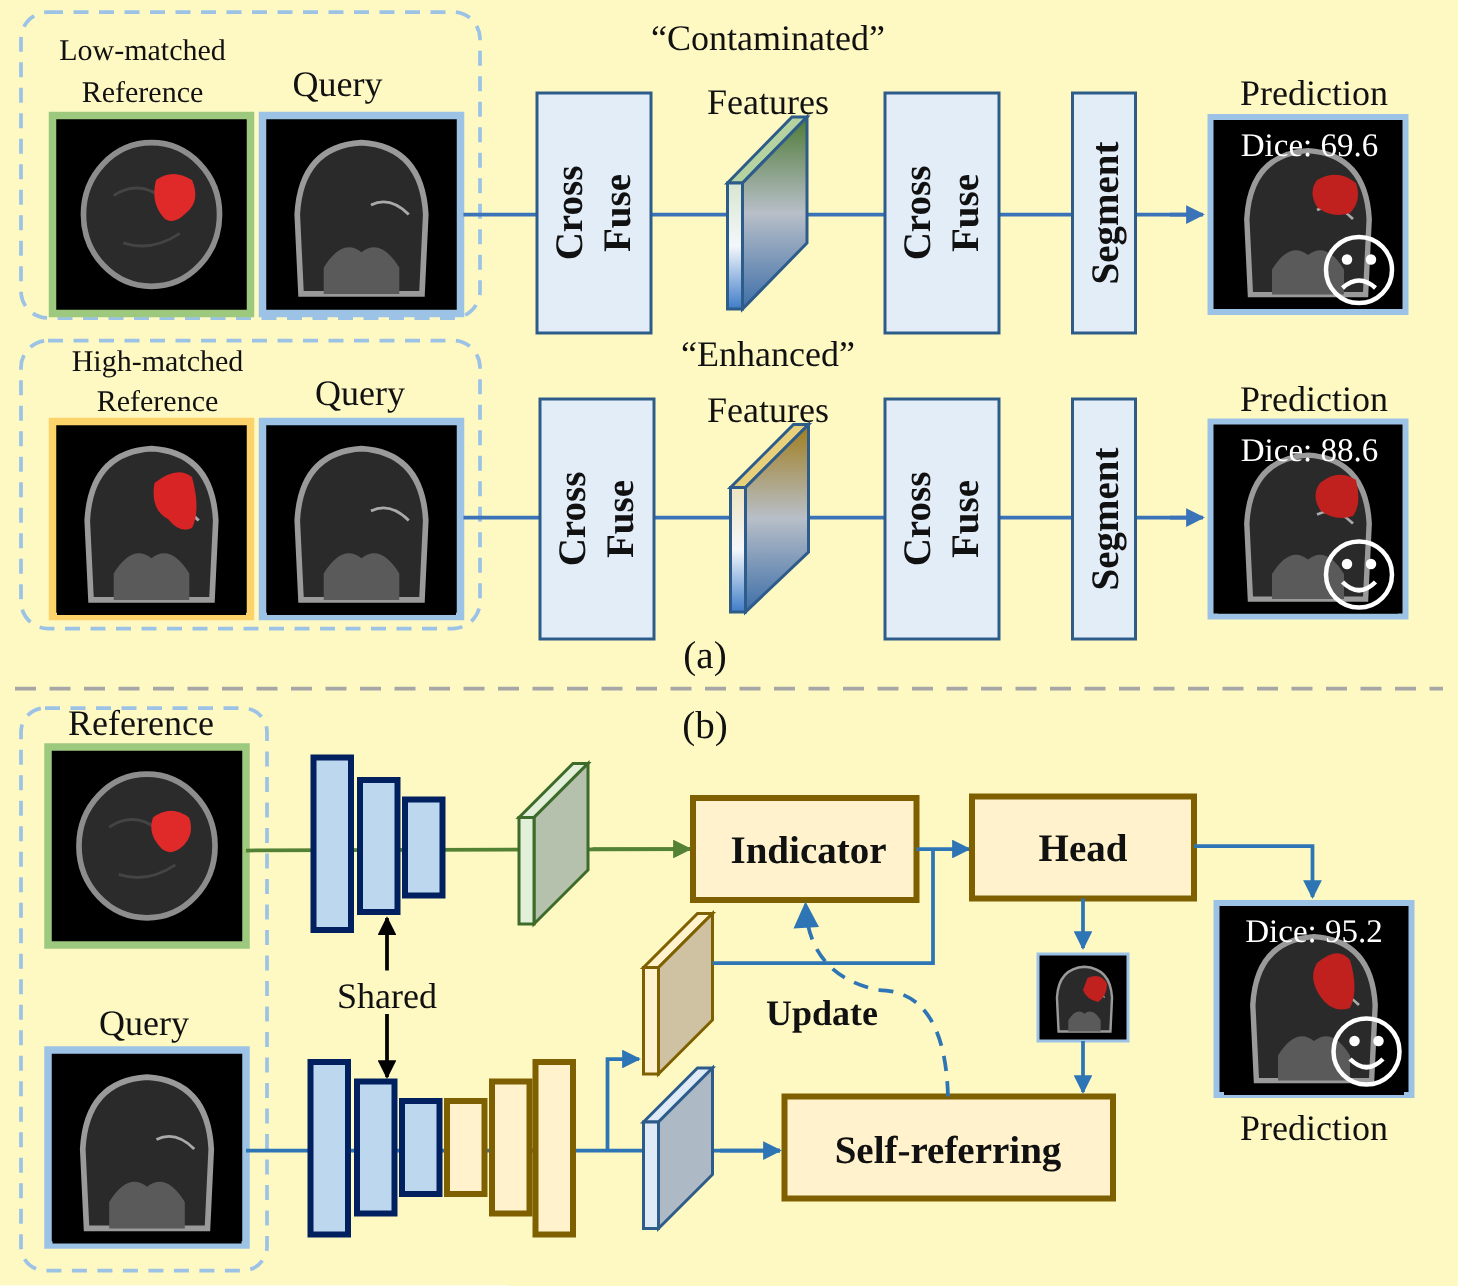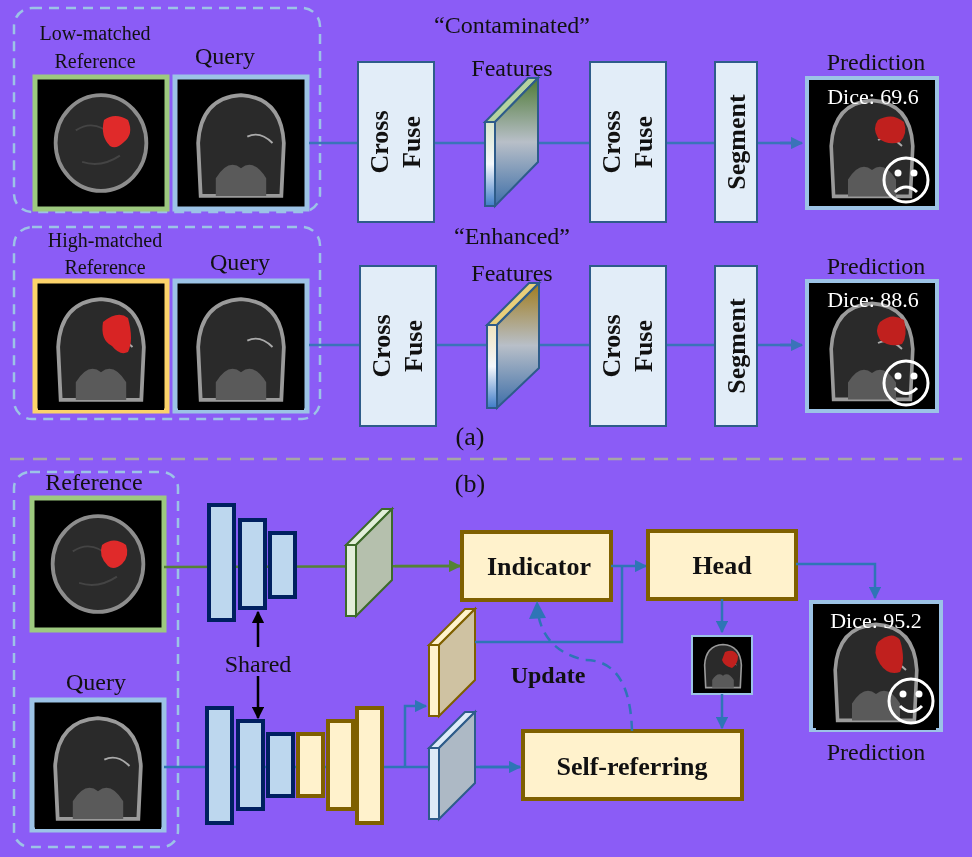--- a/index.html
+++ b/index.html
@@ -1,16 +1,16 @@
 <!DOCTYPE html>
 <html><head>
 <meta charset="utf-8">
 <style>
   html,body{margin:0;padding:0;background:#fdfdfd;}
-  #stage{position:relative;width:972px;height:857px;overflow:hidden;background:#8b5cf6;}
+  #stage{position:relative;width:972px;height:857px;overflow:hidden;background:#fef9c3;}
   svg{position:absolute;left:0;top:0;}
   .serif{font-family:"Liberation Serif","DejaVu Serif",serif;}
   .lbl{font-size:24px;fill:#111;}
   .lbl-sm{font-size:20px;fill:#111;}
   .bold{font-weight:bold;}
   .white{fill:#fff;}
 </style>
 </head>
 <body>
 

